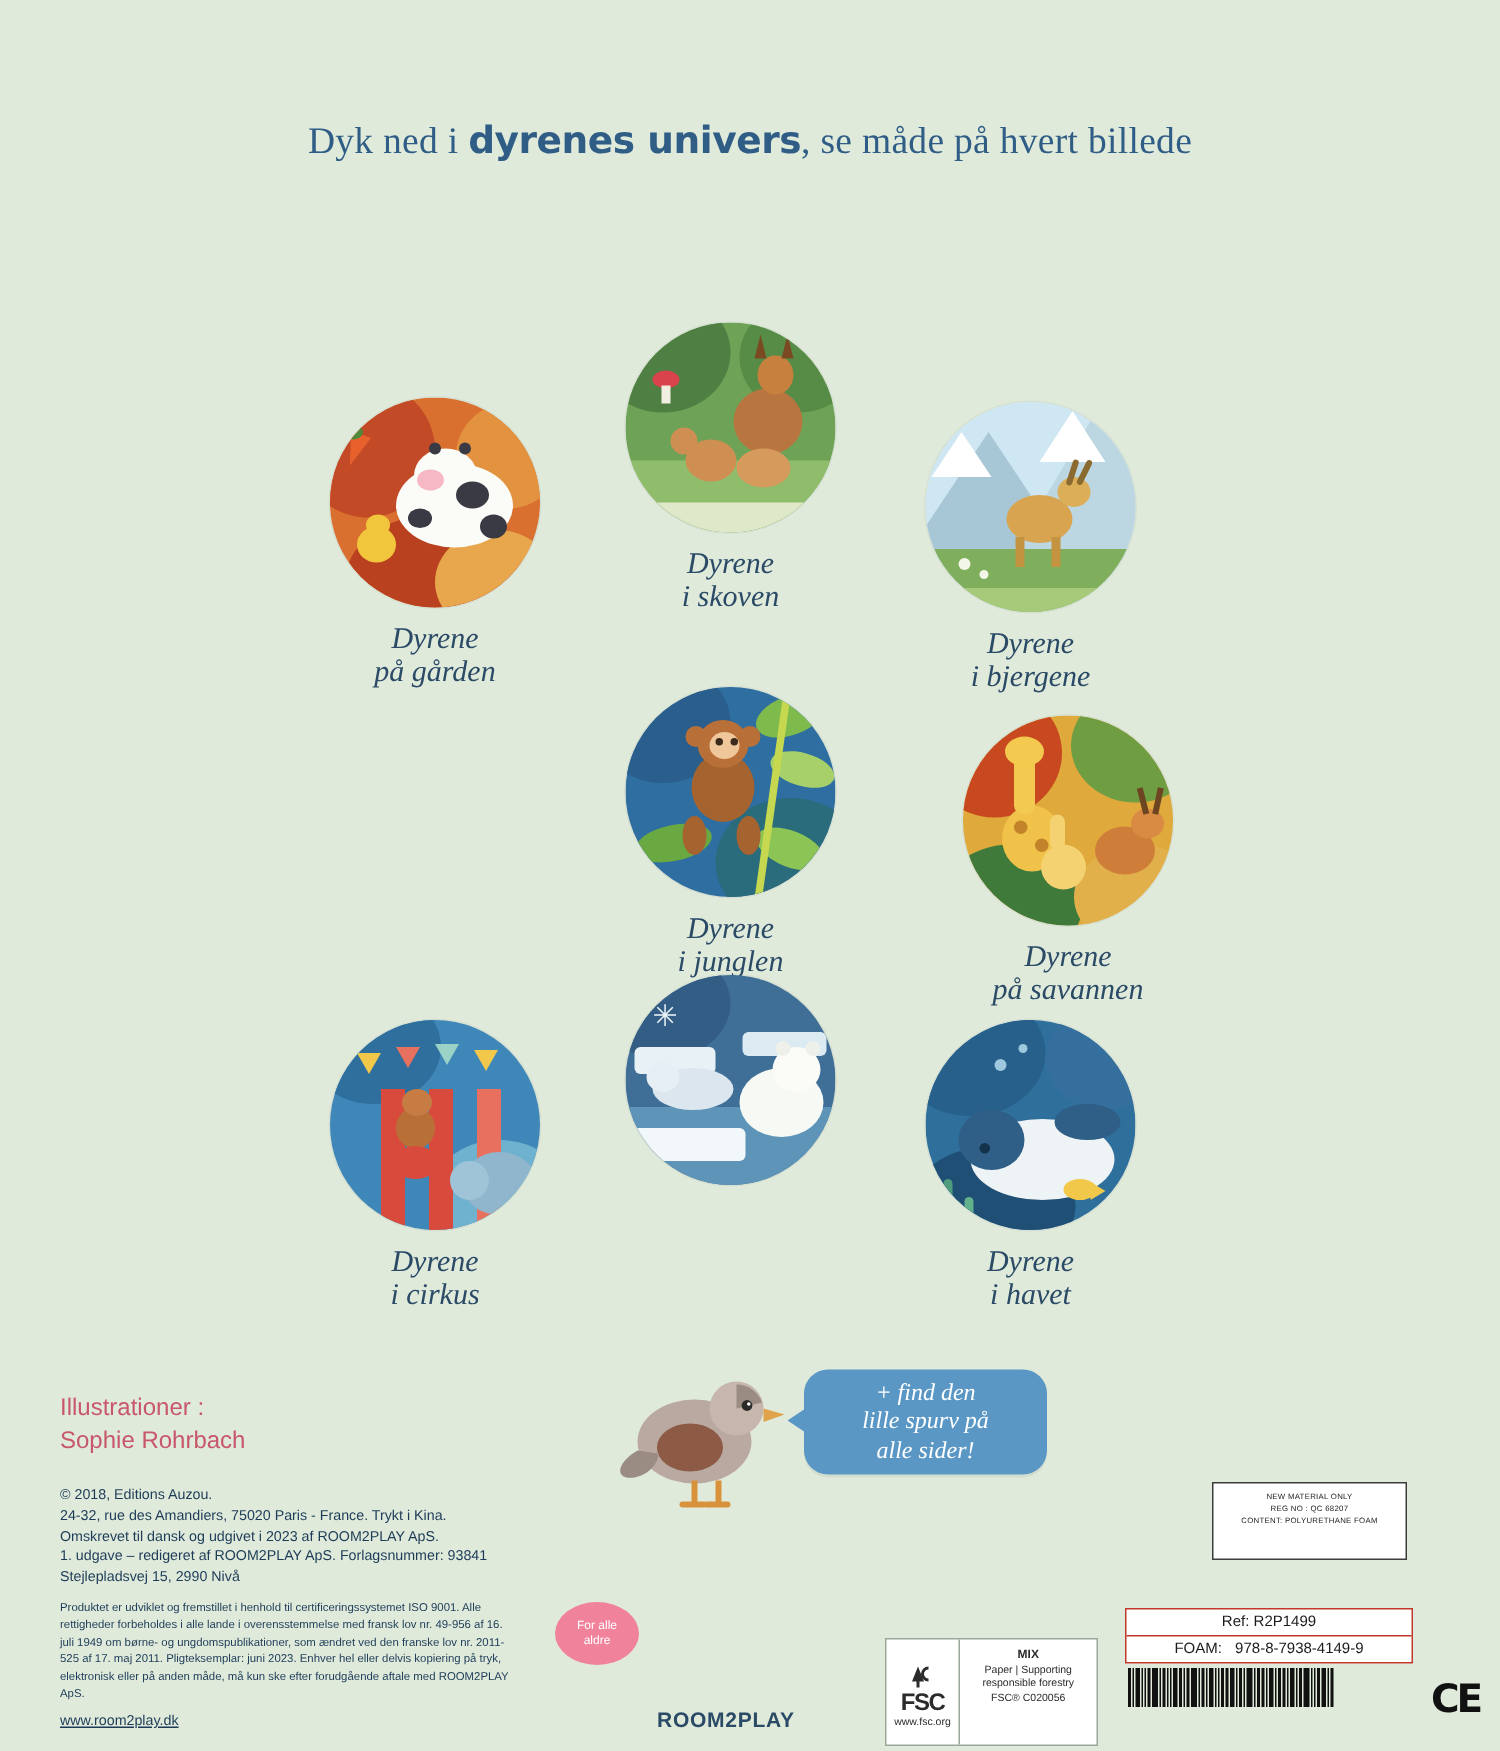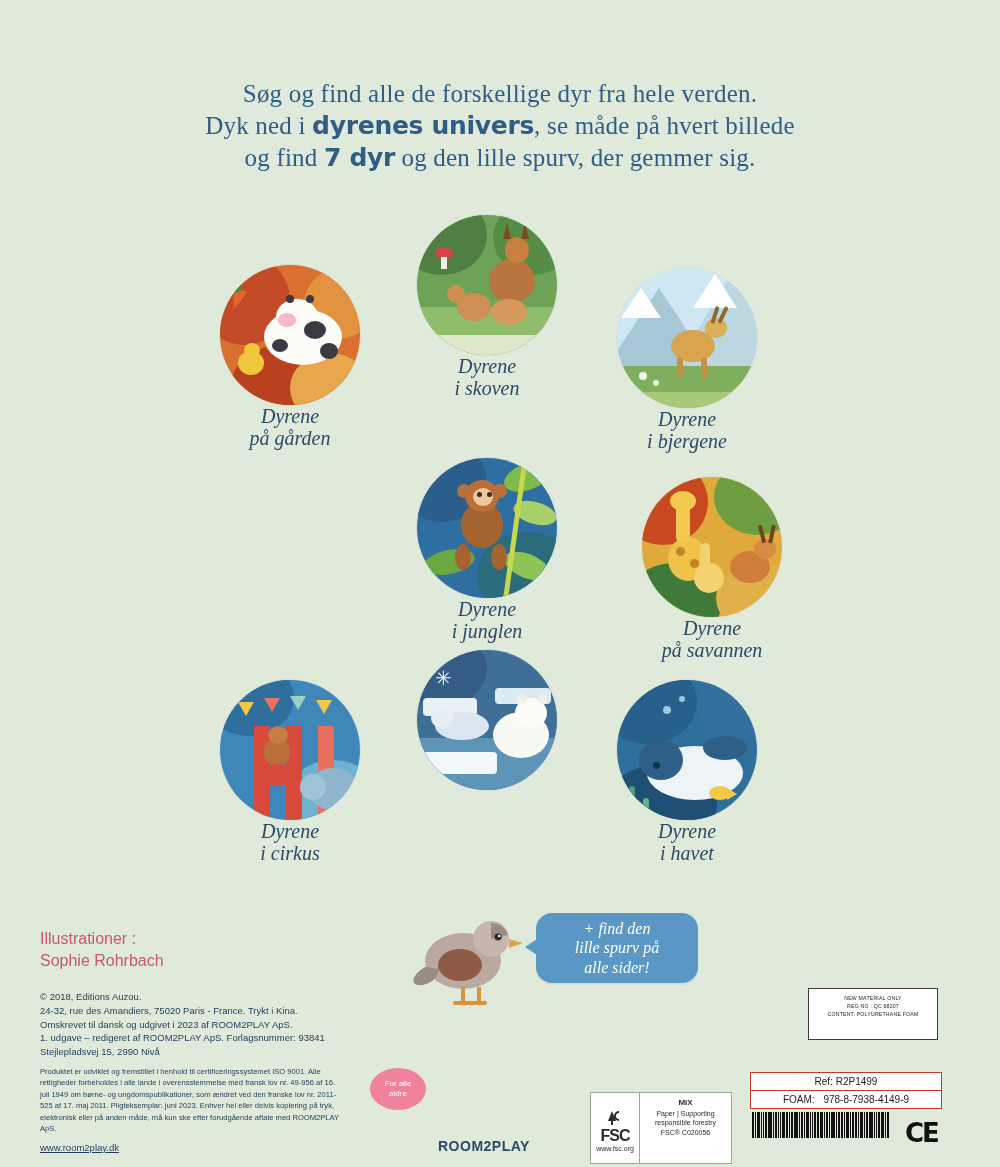--- a/index.html
+++ b/index.html
@@ -28,21 +28,21 @@
 
   
   .circles { position:absolute; left:0; top:205px; width:1000px; height:690px; }
   .cell { position:absolute; text-align:center; }
   .circle {
     width:140px; height:140px; border-radius:50%;
     margin:0 auto; overflow:hidden; position:relative;
     box-shadow:0 0 0 1px rgba(0,0,0,.04);
   }
   .caption {
-    margin-top:0;
+    margin-top:10px;
     font-family:"Liberation Serif", serif;
     font-style:italic;
     font-size:20px; line-height:1.12; color:#2a4a66;
     white-space:pre-line;
   }
 
   
   .sky { position:absolute; inset:0; }
   .ground { position:absolute; left:0; right:0; bottom:0; }
   .blob { position:absolute; border-radius:50%; }
@@ -140,37 +140,35 @@
   }
   .isbnbox .row:last-child { border-bottom:none; }
   .barcode { position:absolute; left:752px; top:1112px; width:140px; height:34px; }
   .barcode .bars { height:26px; display:flex; align-items:stretch; }
   .barcode .bars i { display:block; background:#111; margin-right:1px; }
   .barnum {
     position:absolute; left:752px; top:1139px; width:150px;
     font-size:9px; letter-spacing:1px; color:#111;margin-top:40px;
   }
   .ce {
-    position:absolute; left:905px; top:1118px;
+    position:absolute; left:954px; top:1118px;
     font-size:26px; font-weight:bold; color:#111;
     font-family:"DejaVu Sans", sans-serif; letter-spacing:-2px;
   }
   .r2p {
     position:absolute; left:438px; top:1138px;
     font-size:14px; font-weight:bold; color:#2a4a66;
     letter-spacing:.5px;
   }
 </style>
 </head>
 <body>
 
 <div class="headline">
-  <span class="ln">Søg og find alle de forskellige dyr fra hele verden.</span>
   <span class="ln"><span>Dyk ned i </span><span class="bold">dyrenes univers</span><span>, se måde på hvert billede</span></span>
-  <span class="ln"><span>og find </span><span class="bold">7 dyr</span><span> og den lille spurv, der gemmer sig.</span></span>
 </div>
 
 <div class="circles">
 
   <div class="cell" style="left:218px; top:60px; width:144px;">
     <div class="circle">
       <div class="sky" style="background:#d9702f;"></div>
       <div class="blob" style="left:-20px; top:-10px; width:90px; height:90px; background:#c24a27;"></div>
       <div class="blob" style="right:-14px; top:4px; width:70px; height:70px; background:#e3923f;"></div>
       <div class="blob" style="left:10px; bottom:-28px; width:120px; height:90px; background:#b9411f;"></div>

